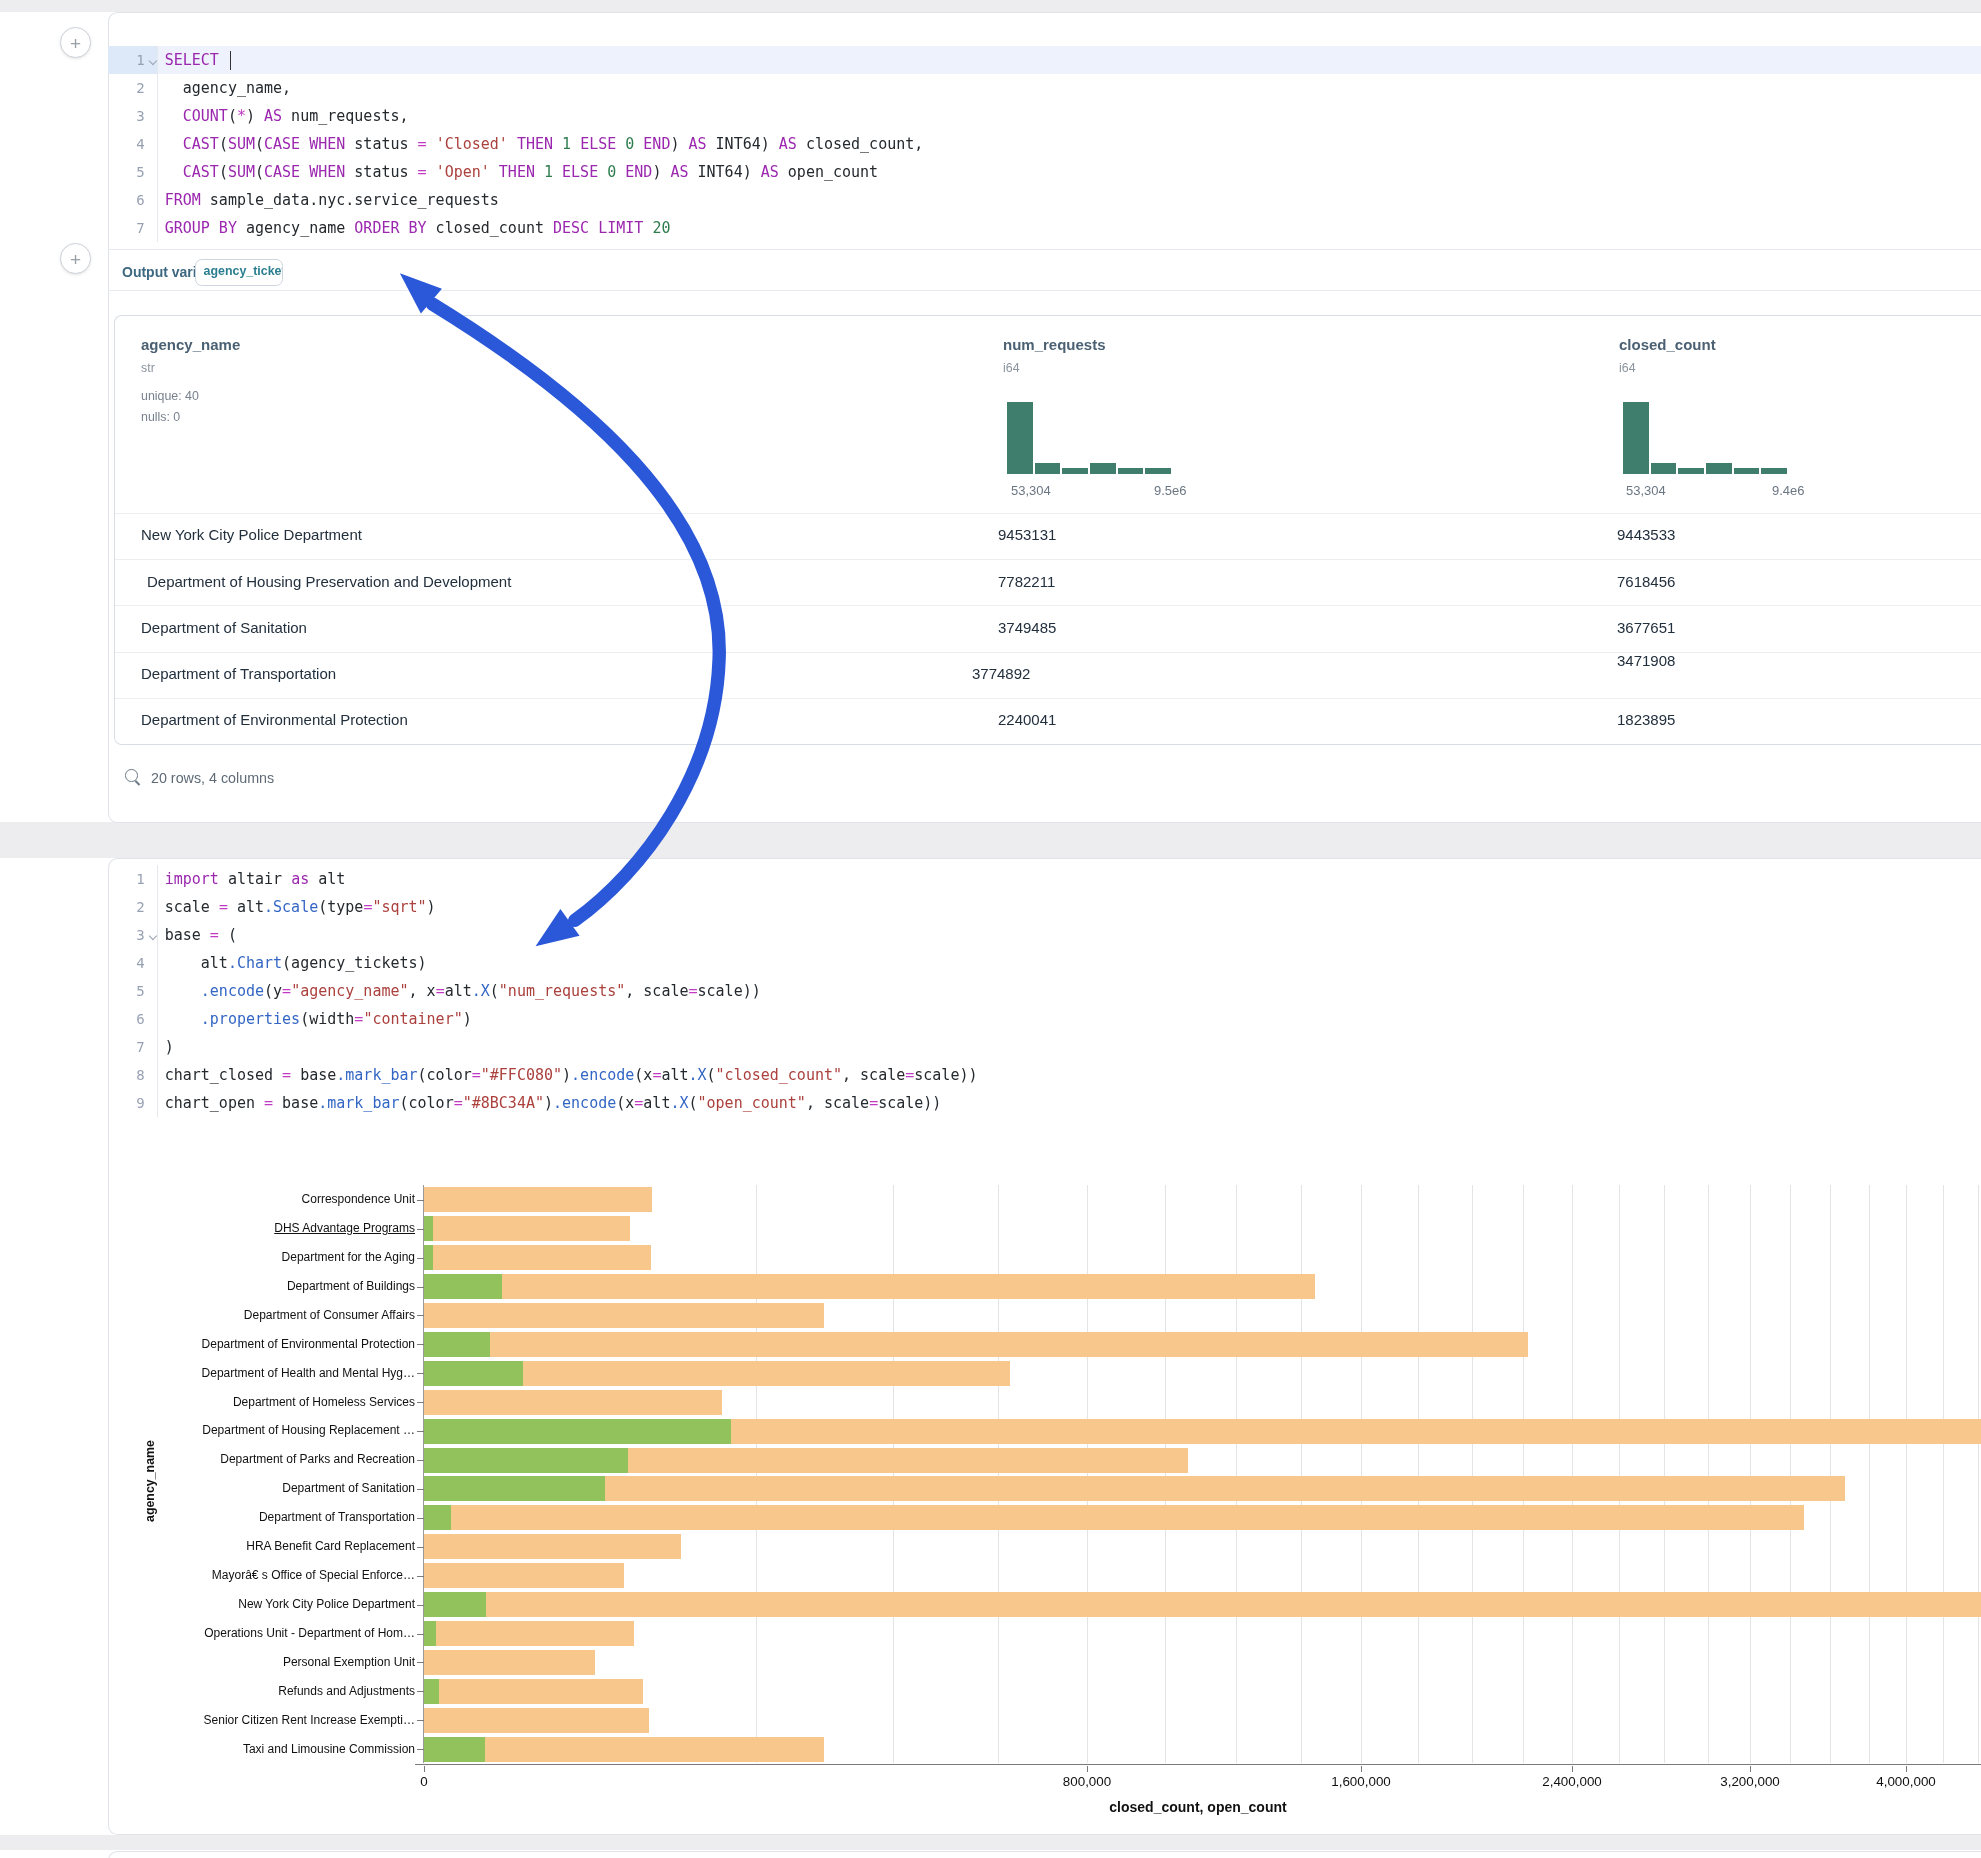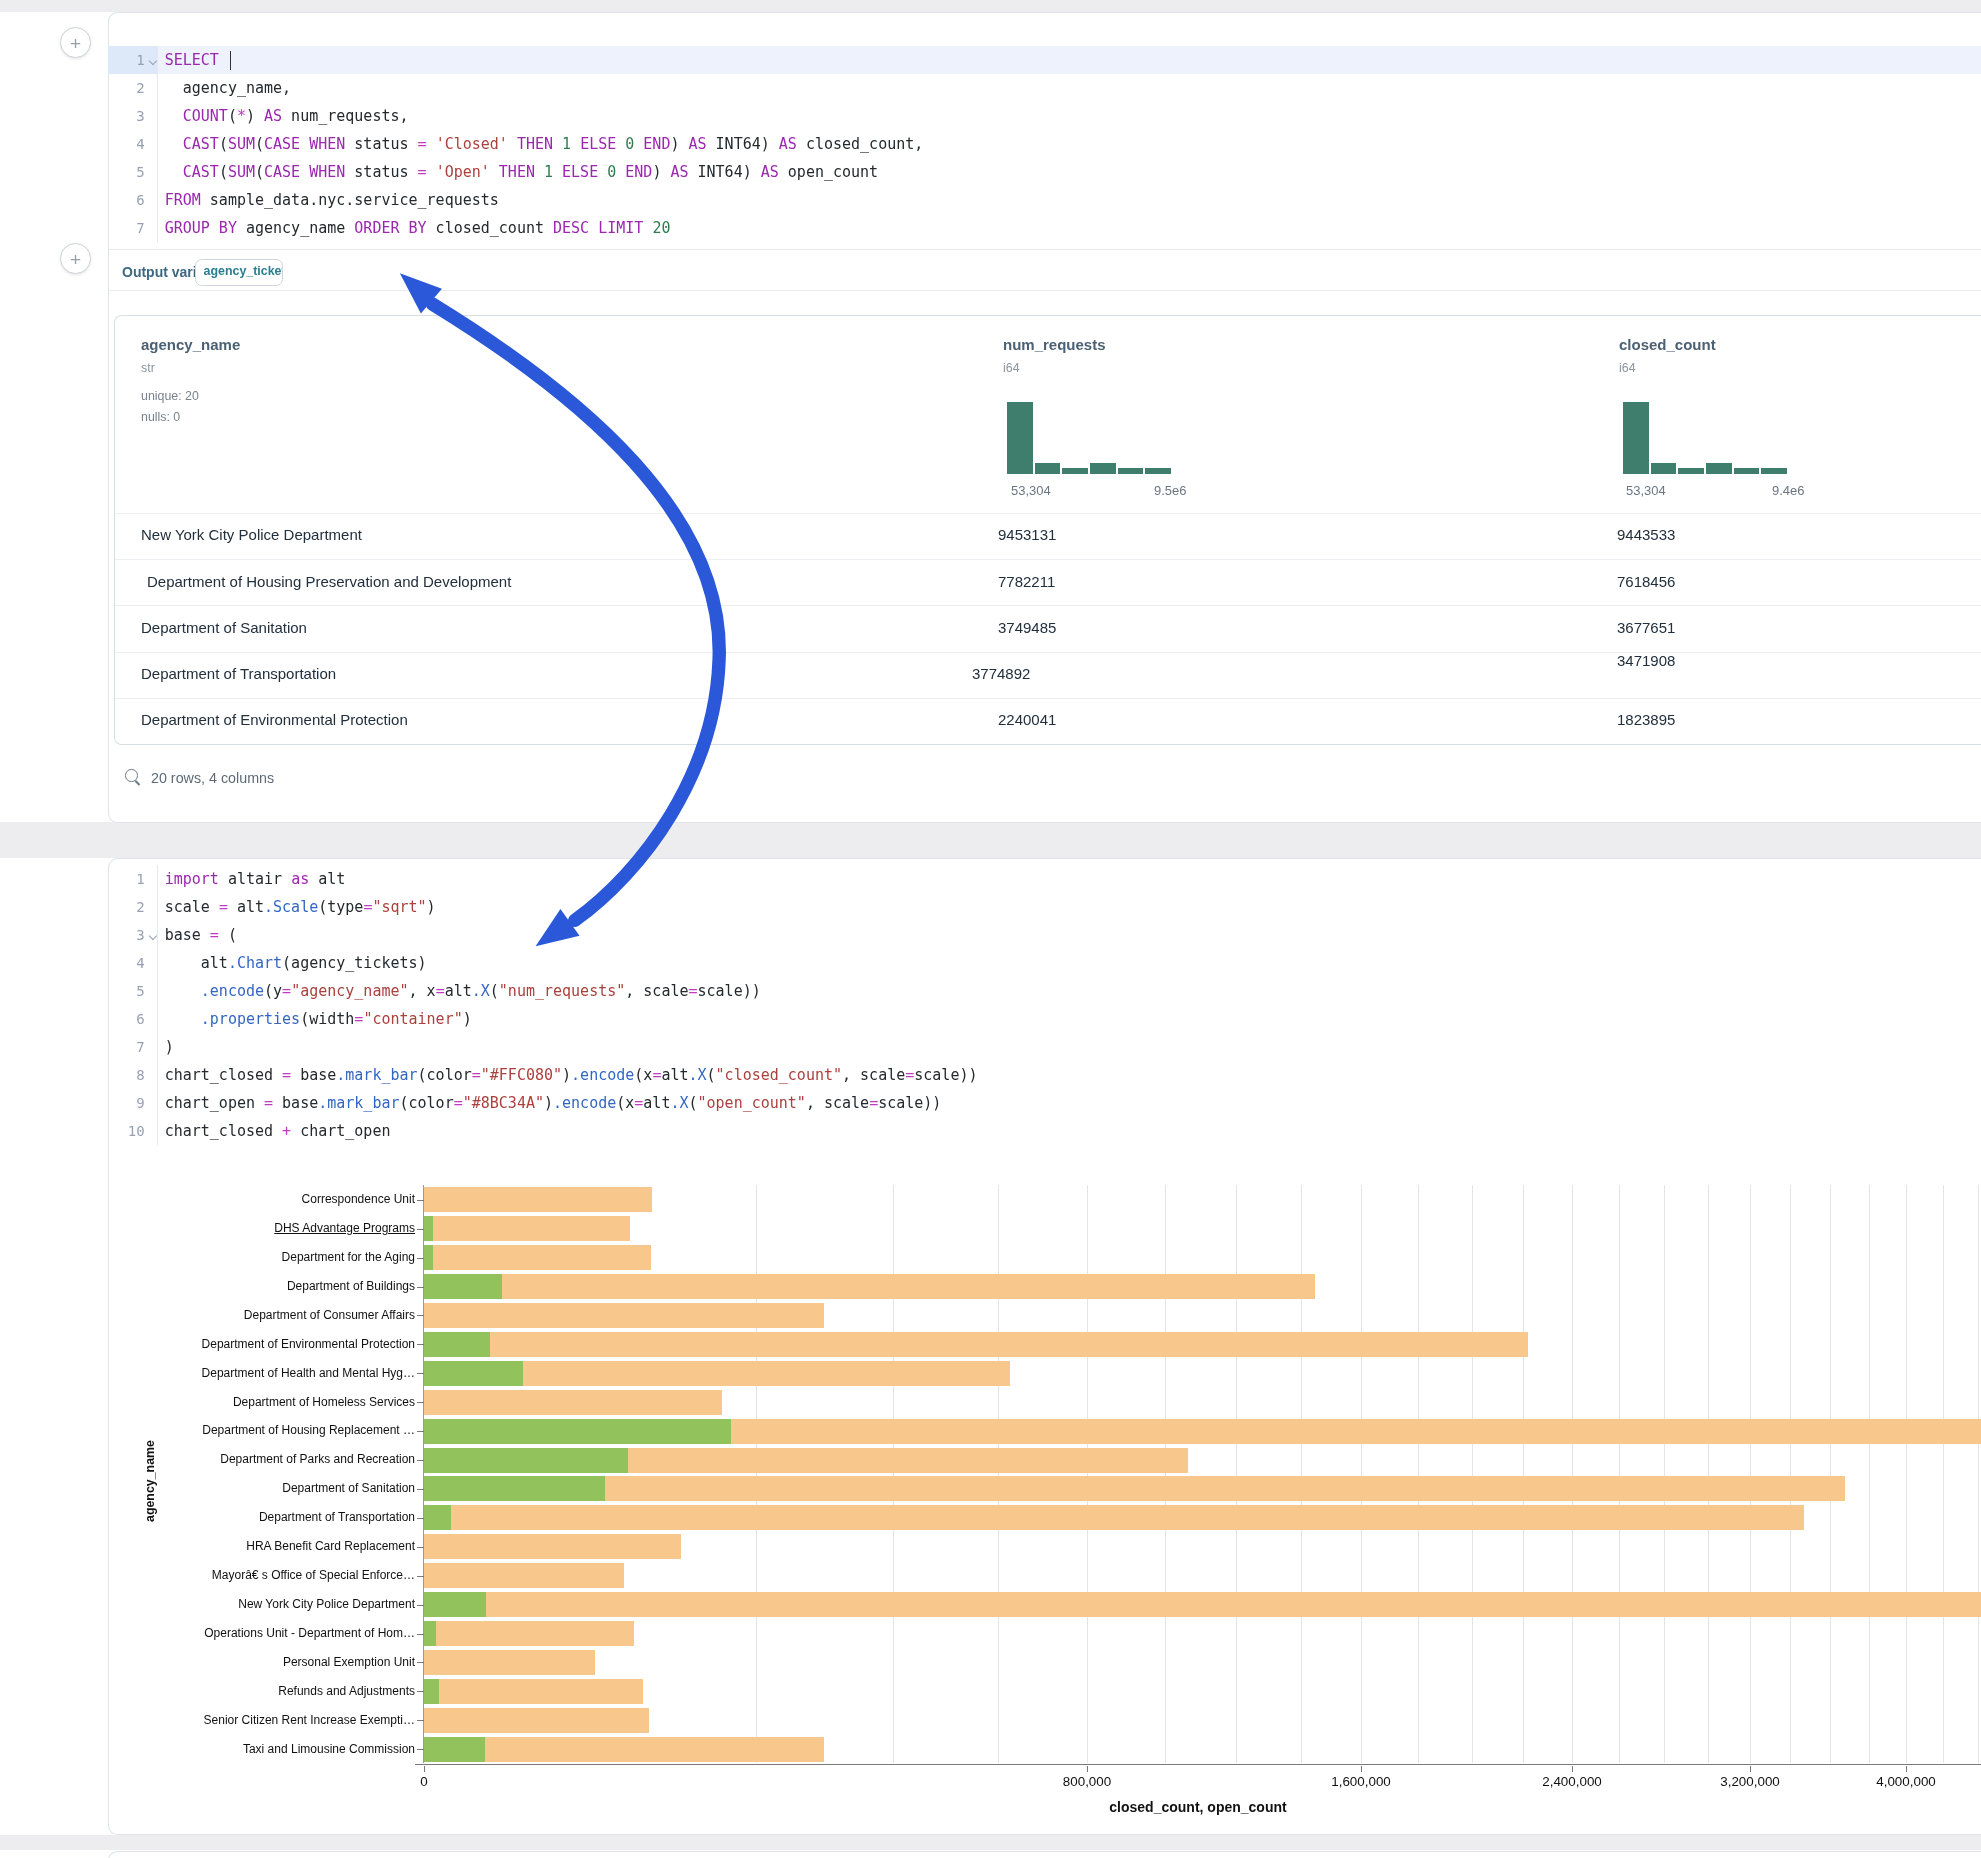--- a/index.html
+++ b/index.html
@@ -92,21 +92,21 @@
 
   <div class="sep" style="top:249px;"></div>
   <div class="outvar-label" style="left:122px;top:264px;">Output variable:</div>
   <div class="pill" style="left:195px;top:259px;">agency_tickets</div>
   <div class="sep" style="top:290px;"></div>
 
   <div id="tablecard">
 
     <div class="colhead" style="left:26px;top:20px;">agency_name</div>
     <div class="coldtype" style="left:26px;top:45px;">str</div>
-    <div class="colstat" style="left:26px;top:73px;">unique: 20</div>
+    <div class="colstat" style="left:26px;top:73px;">unique: 40</div>
     <div class="colstat" style="left:26px;top:94px;">nulls: 0</div>
 
     <div class="colhead" style="left:888px;top:20px;">num_requests</div>
     <div class="coldtype" style="left:888px;top:45px;">i64</div>
     <div id="hist-num" class="hist" style="left:892px;top:86px;">
         <div class="hbar" style="height: 100%; background: rgb(63, 125, 109);"></div>
         <div class="hbar" style="height: 15%; background: rgb(63, 125, 109);"></div>
         <div class="hbar" style="height: 8%; background: rgb(63, 125, 109);"></div>
         <div class="hbar" style="height: 15%; background: rgb(63, 125, 109);"></div>
         <div class="hbar" style="height: 8%; background: rgb(63, 125, 109);"></div>
@@ -158,21 +158,20 @@
   <div id="py-code" class="codeblock" style="top:865px;">
       <div class="code-line"><span class="ln">1</span><span class="ctext"><span class="t-k">import</span><span class="t-d"> altair </span><span class="t-k">as</span><span class="t-d"> alt</span></span></div>
       <div class="code-line"><span class="ln">2</span><span class="ctext"><span class="t-d">scale </span><span class="t-o">=</span><span class="t-d"> alt</span><span class="t-f">.Scale</span><span class="t-d">(type</span><span class="t-o">=</span><span class="t-s">"sqrt"</span><span class="t-d">)</span></span></div>
       <div class="code-line"><span class="ln">3<span class="chev"></span></span><span class="ctext"><span class="t-d">base </span><span class="t-o">=</span><span class="t-d"> (</span></span></div>
       <div class="code-line"><span class="ln">4</span><span class="ctext"><span class="t-d">    alt</span><span class="t-f">.Chart</span><span class="t-d">(agency_tickets)</span></span></div>
       <div class="code-line"><span class="ln">5</span><span class="ctext"><span class="t-d">    </span><span class="t-f">.encode</span><span class="t-d">(y</span><span class="t-o">=</span><span class="t-s">"agency_name"</span><span class="t-d">, x</span><span class="t-o">=</span><span class="t-d">alt</span><span class="t-f">.X</span><span class="t-d">(</span><span class="t-s">"num_requests"</span><span class="t-d">, scale</span><span class="t-o">=</span><span class="t-d">scale))</span></span></div>
       <div class="code-line"><span class="ln">6</span><span class="ctext"><span class="t-d">    </span><span class="t-f">.properties</span><span class="t-d">(width</span><span class="t-o">=</span><span class="t-s">"container"</span><span class="t-d">)</span></span></div>
       <div class="code-line"><span class="ln">7</span><span class="ctext"><span class="t-d">)</span></span></div>
       <div class="code-line"><span class="ln">8</span><span class="ctext"><span class="t-d">chart_closed </span><span class="t-o">=</span><span class="t-d"> base</span><span class="t-f">.mark_bar</span><span class="t-d">(color</span><span class="t-o">=</span><span class="t-s">"#FFC080"</span><span class="t-d">)</span><span class="t-f">.encode</span><span class="t-d">(x</span><span class="t-o">=</span><span class="t-d">alt</span><span class="t-f">.X</span><span class="t-d">(</span><span class="t-s">"closed_count"</span><span class="t-d">, scale</span><span class="t-o">=</span><span class="t-d">scale))</span></span></div>
       <div class="code-line"><span class="ln">9</span><span class="ctext"><span class="t-d">chart_open </span><span class="t-o">=</span><span class="t-d"> base</span><span class="t-f">.mark_bar</span><span class="t-d">(color</span><span class="t-o">=</span><span class="t-s">"#8BC34A"</span><span class="t-d">)</span><span class="t-f">.encode</span><span class="t-d">(x</span><span class="t-o">=</span><span class="t-d">alt</span><span class="t-f">.X</span><span class="t-d">(</span><span class="t-s">"open_count"</span><span class="t-d">, scale</span><span class="t-o">=</span><span class="t-d">scale))</span></span></div>
-      <div class="code-line"><span class="ln">10</span><span class="ctext"><span class="t-d">chart_closed </span><span class="t-o">+</span><span class="t-d"> chart_open</span></span></div>
     </div>
 
   <div id="chart">
       <div class="gridline" style="left: 756px; top: 1185px; height: 578px;"></div>
       <div class="gridline" style="left: 893px; top: 1185px; height: 578px;"></div>
       <div class="gridline" style="left: 998px; top: 1185px; height: 578px;"></div>
       <div class="gridline" style="left: 1087px; top: 1185px; height: 578px;"></div>
       <div class="gridline" style="left: 1165px; top: 1185px; height: 578px;"></div>
       <div class="gridline" style="left: 1236px; top: 1185px; height: 578px;"></div>
       <div class="gridline" style="left: 1301px; top: 1185px; height: 578px;"></div>

